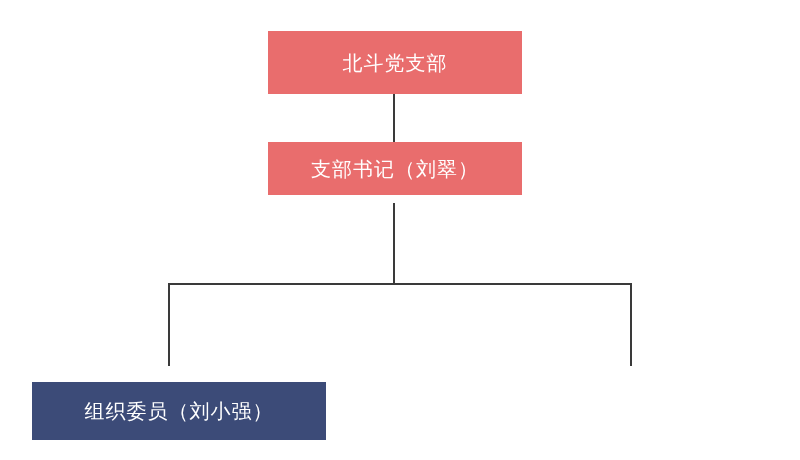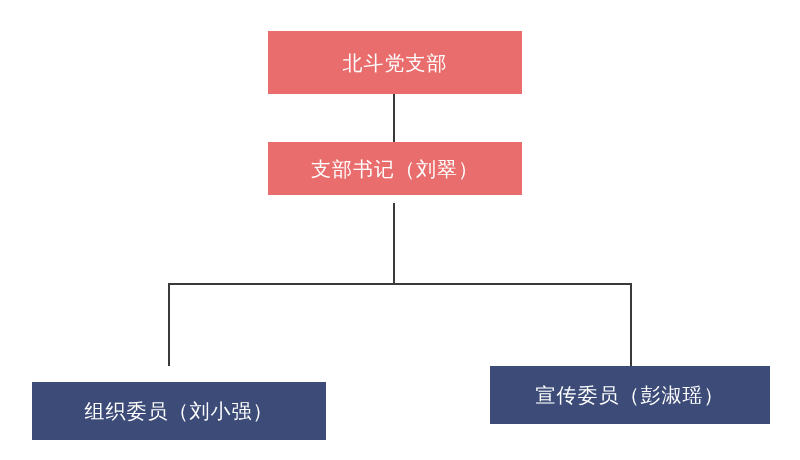--- a/index.html
+++ b/index.html
@@ -61,17 +61,14 @@
   </div>
 
   <div class="node node--primary node--secretary">
     <span>支部书记（刘翠）</span>
   </div>
 
   <div class="node node--secondary node--org">
     <span>组织委员（刘小强）</span>
   </div>
 
-  <div class="node node--secondary node--publicity">
-    <span>宣传委员（彭淑瑶）</span>
-  </div>
 
 </div>
 
 </body></html>

